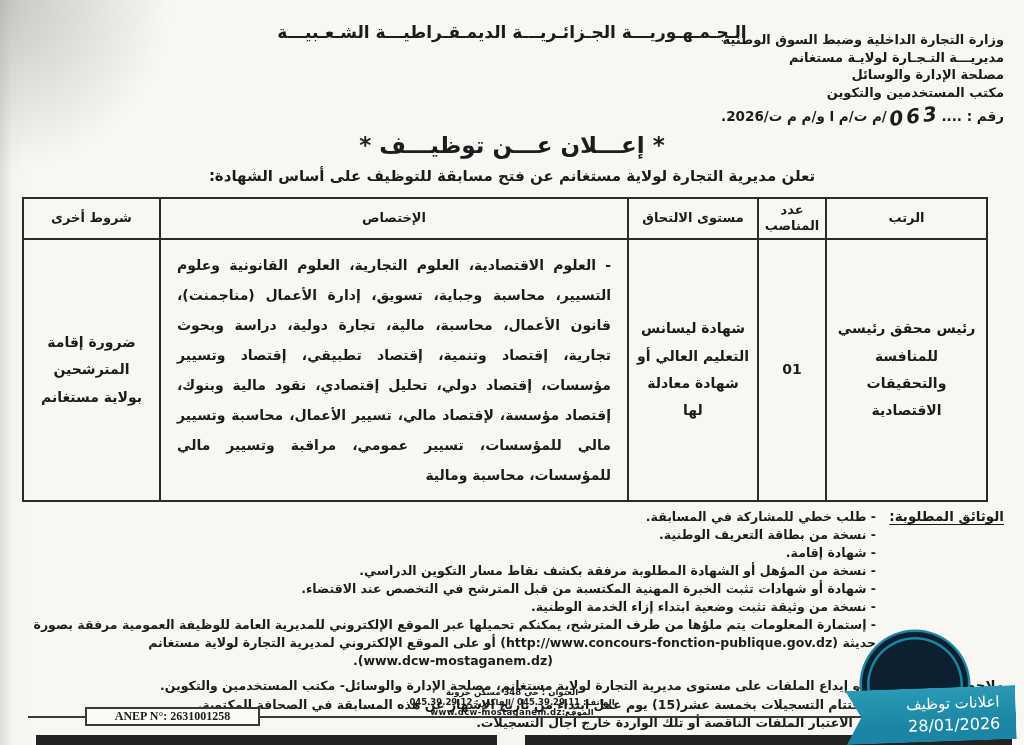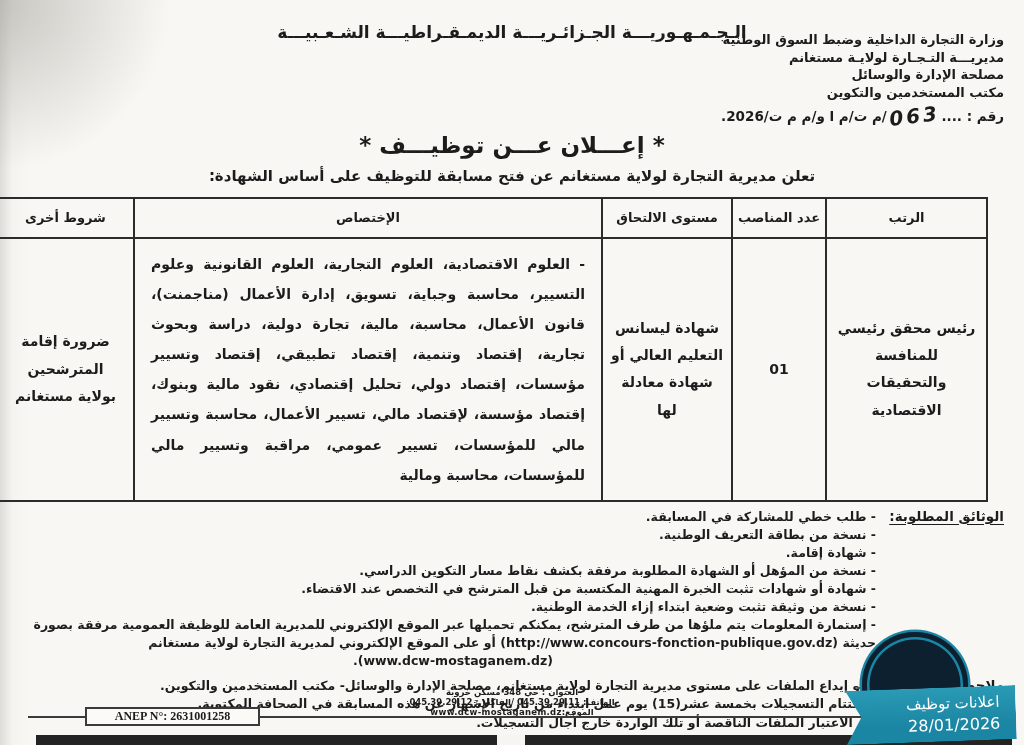--- a/index.html
+++ b/index.html
@@ -33,21 +33,21 @@
   .subtitle{text-align:center;font-size:15px;font-weight:700;margin-top:3px;height:22px;}
 
   
   table.announce{
     width:952px;margin:8px 36px 0;border-collapse:collapse;table-layout:fixed;
     background:transparent;
   }
   table.announce th, table.announce td{border:2px solid #2b2b2b;}
   table.announce th{font-size:13px;font-weight:700;height:40px;padding:3px 4px;text-align:center;line-height:1.25;}
   .col-rank{width:161px;}
-  .col-num{width:94px;}
+  .col-num{width:68px;}
   .col-cond{width:130px;}
   .col-spec{width:468px;}
   .col-other{width:137px;}
   table.announce td{height:218px;vertical-align:middle;}
   .cell-center{text-align:center;font-size:14px;font-weight:700;line-height:1.95;padding:6px 8px;}
   .cell-spec{
     text-align:justify;text-align-last:right;padding:10px 16px;
     font-size:14px;font-weight:700;line-height:2.15;
   }
 

